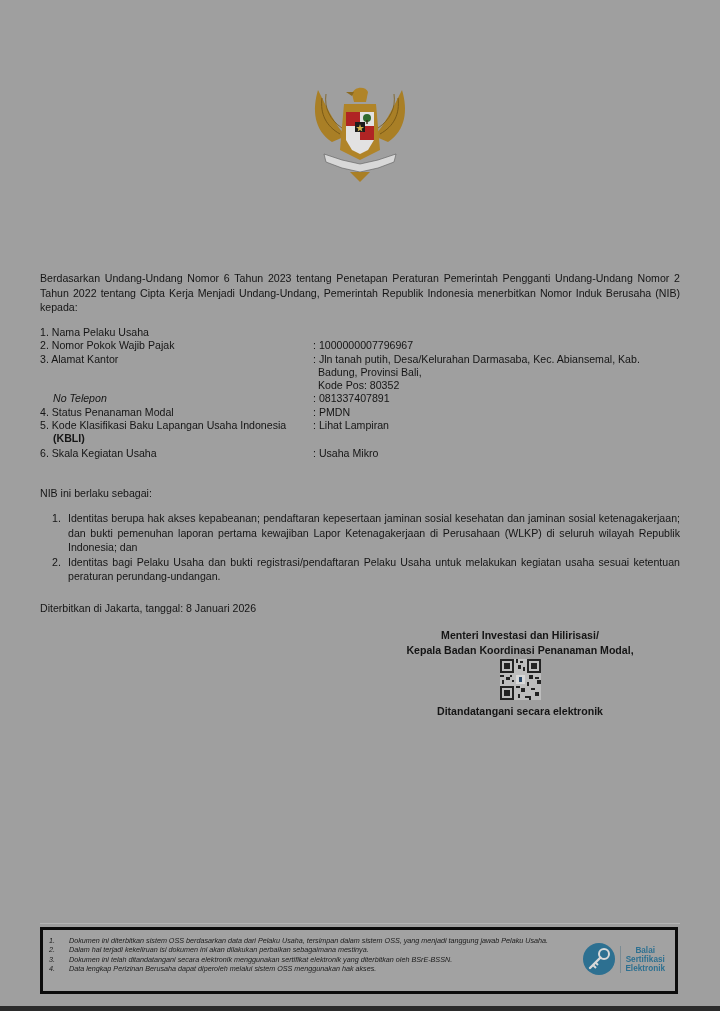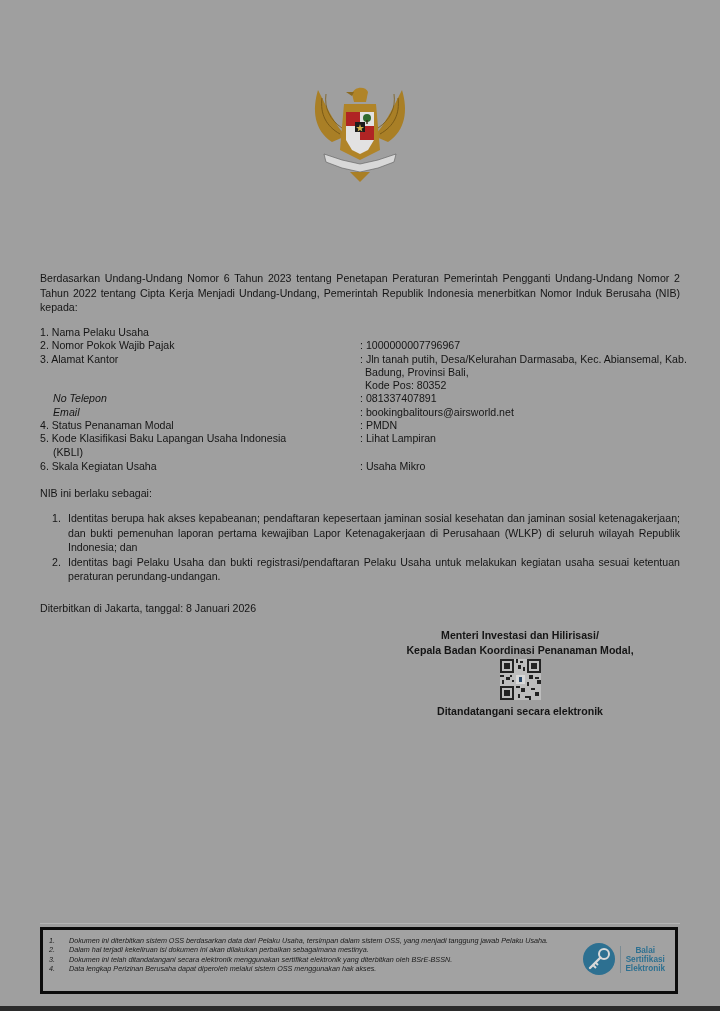--- a/index.html
+++ b/index.html
@@ -51,41 +51,41 @@
     .fields {
       position: absolute;
       left: 40px;
       top: 326px;
       width: 660px;
       font-size: 10.6px;
       line-height: 13.3px;
     }
     .field-row {
       display: flex;
-      gap: 47px;
     }
     .field-label {
       width: 273px;
       flex: 0 0 273px;
     }
     .field-label.indent {
       padding-left: 13px;
       width: 260px;
       flex: 0 0 260px;
       font-style: italic;
     }
     .field-value {
       flex: 1;
     }
     .field-value .cont {
       display: block;
       padding-left: 5px;
     }
     .kbli-extra {
       padding-left: 13px;
+      font-weight: bold;
     }
     .nib-title {
       position: absolute;
       left: 40px;
       top: 487px;
       font-size: 10.6px;
     }
     .nib-list {
       position: absolute;
       left: 52px;
@@ -229,24 +229,20 @@
       <div class="field-label">3. Alamat Kantor</div>
       <div class="field-value">
         <span>: Jln tanah putih, Desa/Kelurahan Darmasaba, Kec. Abiansemal, Kab.</span>
         <span class="cont">Badung, Provinsi Bali,</span>
         <span class="cont">Kode Pos: 80352</span>
       </div>
     </div>
     <div class="field-row">
       <div class="field-label indent">No Telepon</div>
       <div class="field-value">: 081337407891</div>
-    </div>
-    <div class="field-row">
-      <div class="field-label indent">Email</div>
-      <div class="field-value">: bookingbalitours@airsworld.net</div>
     </div>
     <div class="field-row">
       <div class="field-label">4. Status Penanaman Modal</div>
       <div class="field-value">: PMDN</div>
     </div>
     <div class="field-row">
       <div class="field-label">
         <div>5. Kode Klasifikasi Baku Lapangan Usaha Indonesia</div>
         <div class="kbli-extra">(KBLI)</div>
       </div>

